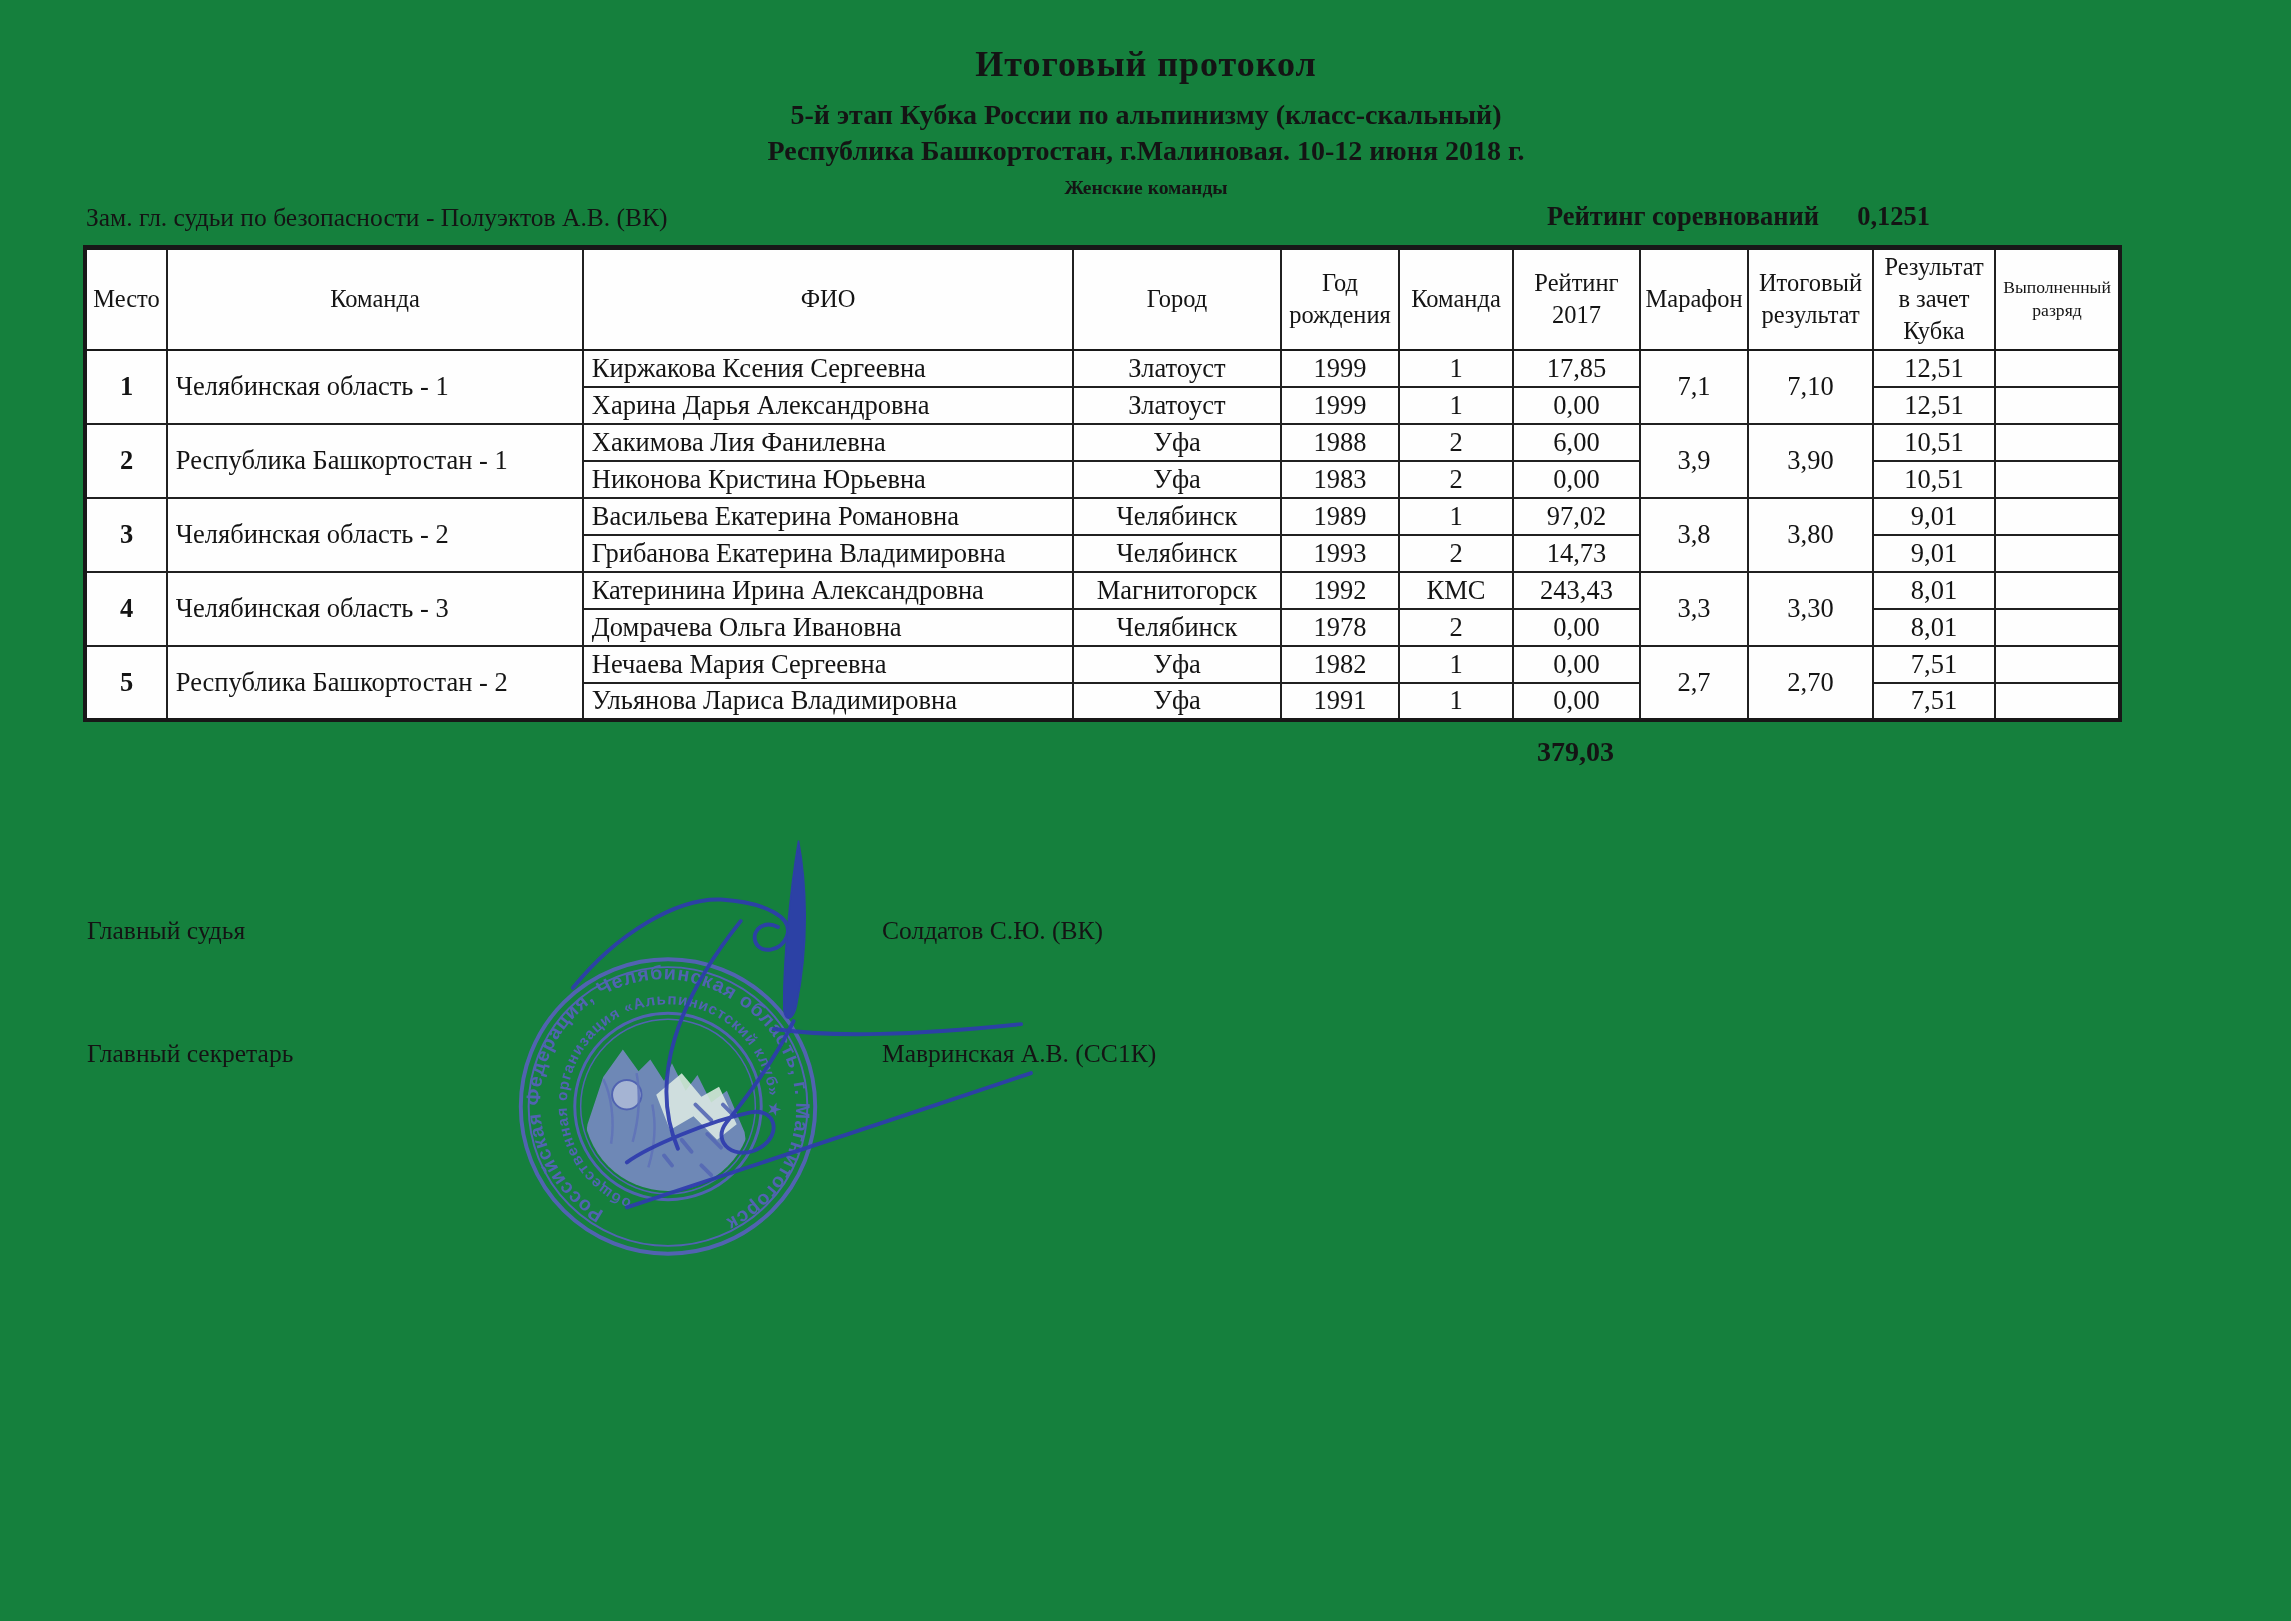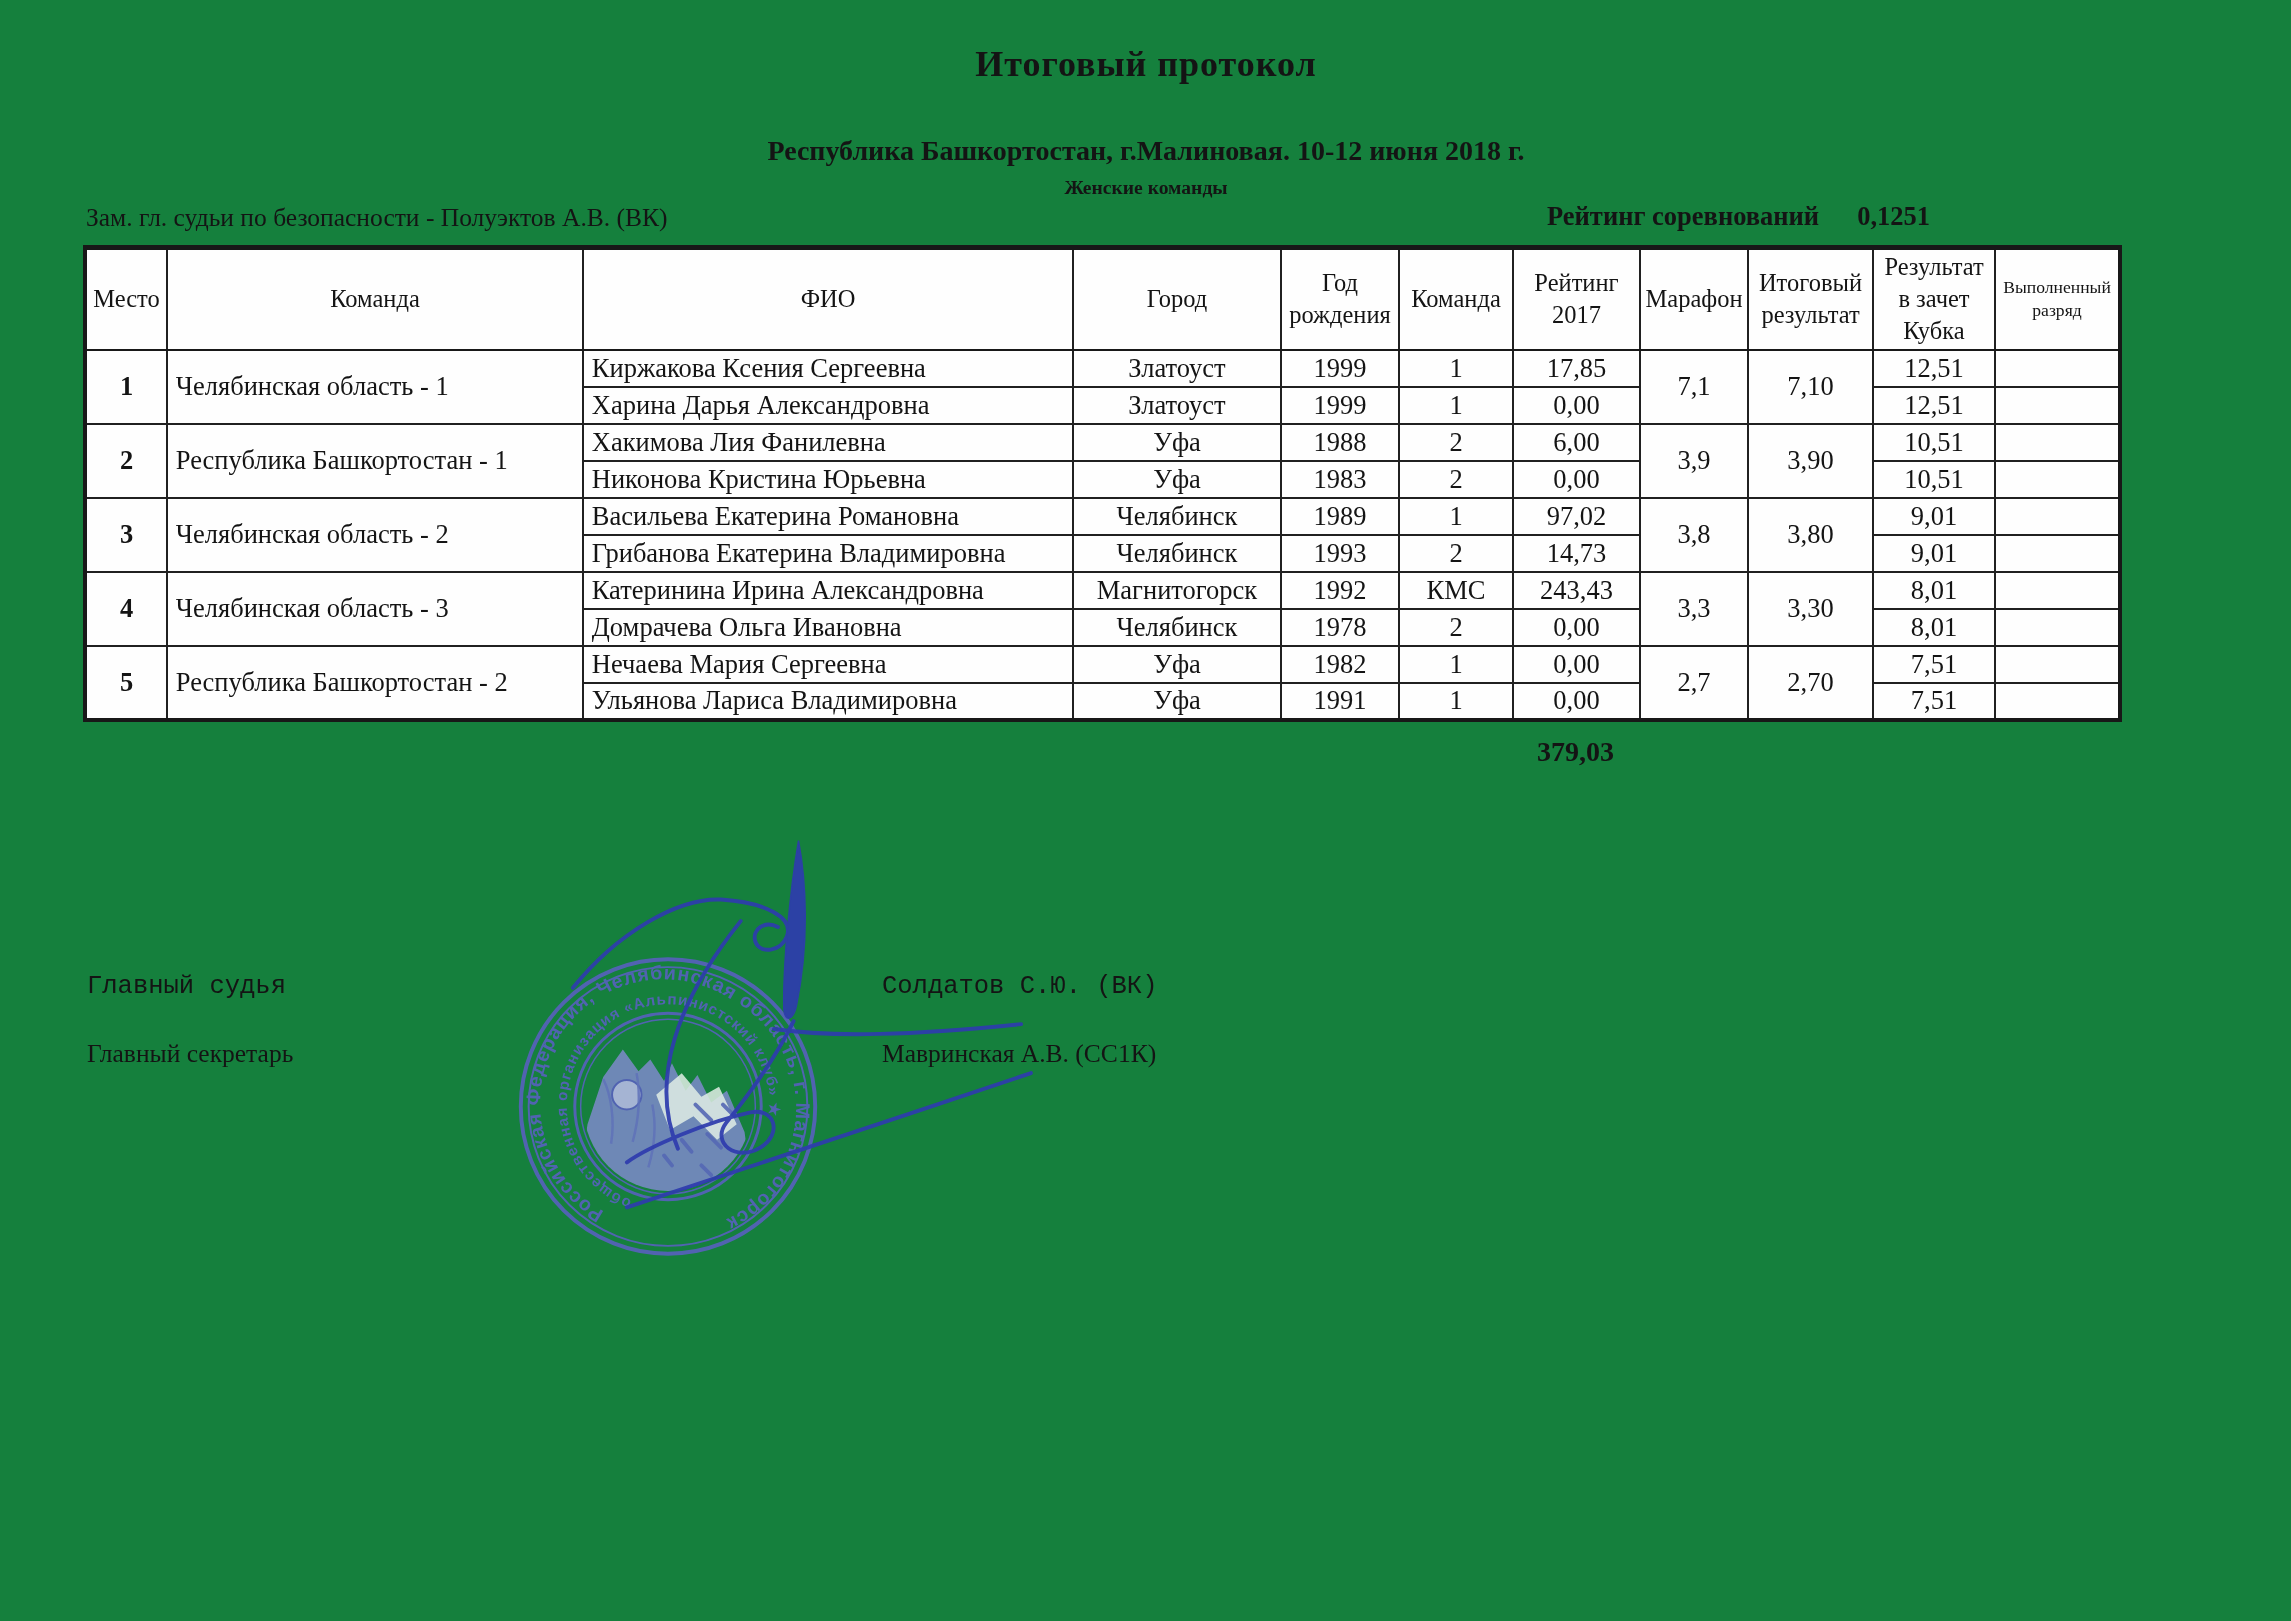--- a/index.html
+++ b/index.html
@@ -62,32 +62,33 @@
   .results td.place{font-weight:bold;}
   .results tbody tr.grp td{border-top:2.9px solid #181818;}
   
   .total-val{
     position:absolute;left:1507px;top:736px;width:137px;
     text-align:center;font-size:28px;font-weight:bold;
   }
   
   .sig-label{position:absolute;left:87px;font-size:25.5px;}
   .sig-name{position:absolute;left:882px;font-size:25.5px;}
-  .y-judge{top:972px;font-family:Liberation Mono, monospace;}
+  .y-judge{top:916px;}
   .y-secr{top:1039px;}
   
   .stamp-svg{position:absolute;left:509px;top:945px;width:318px;height:323px;opacity:.88;}
   .sign-svg{position:absolute;left:470px;top:823px;width:608px;height:412px;opacity:.92;}
 </style>
 </head>
 <body>
 
 <div class="page">
 
   <div class="doc-title">Итоговый протокол</div>
+  <div class="doc-sub1">5-й этап Кубка России по альпинизму (класс-скальный)</div>
   <div class="doc-sub2">Республика Башкортостан, г.Малиновая. 10-12 июня 2018 г.</div>
   <div class="doc-cat">Женские команды</div>
 
   <div class="safety-judge">Зам. гл. судьи по безопасности - Полуэктов А.В. (ВК)</div>
   <div class="rating-line">
     <span>Рейтинг соревнований</span><span class="val">0,1251</span>
   </div>
 
   <table class="results">
     <colgroup>

